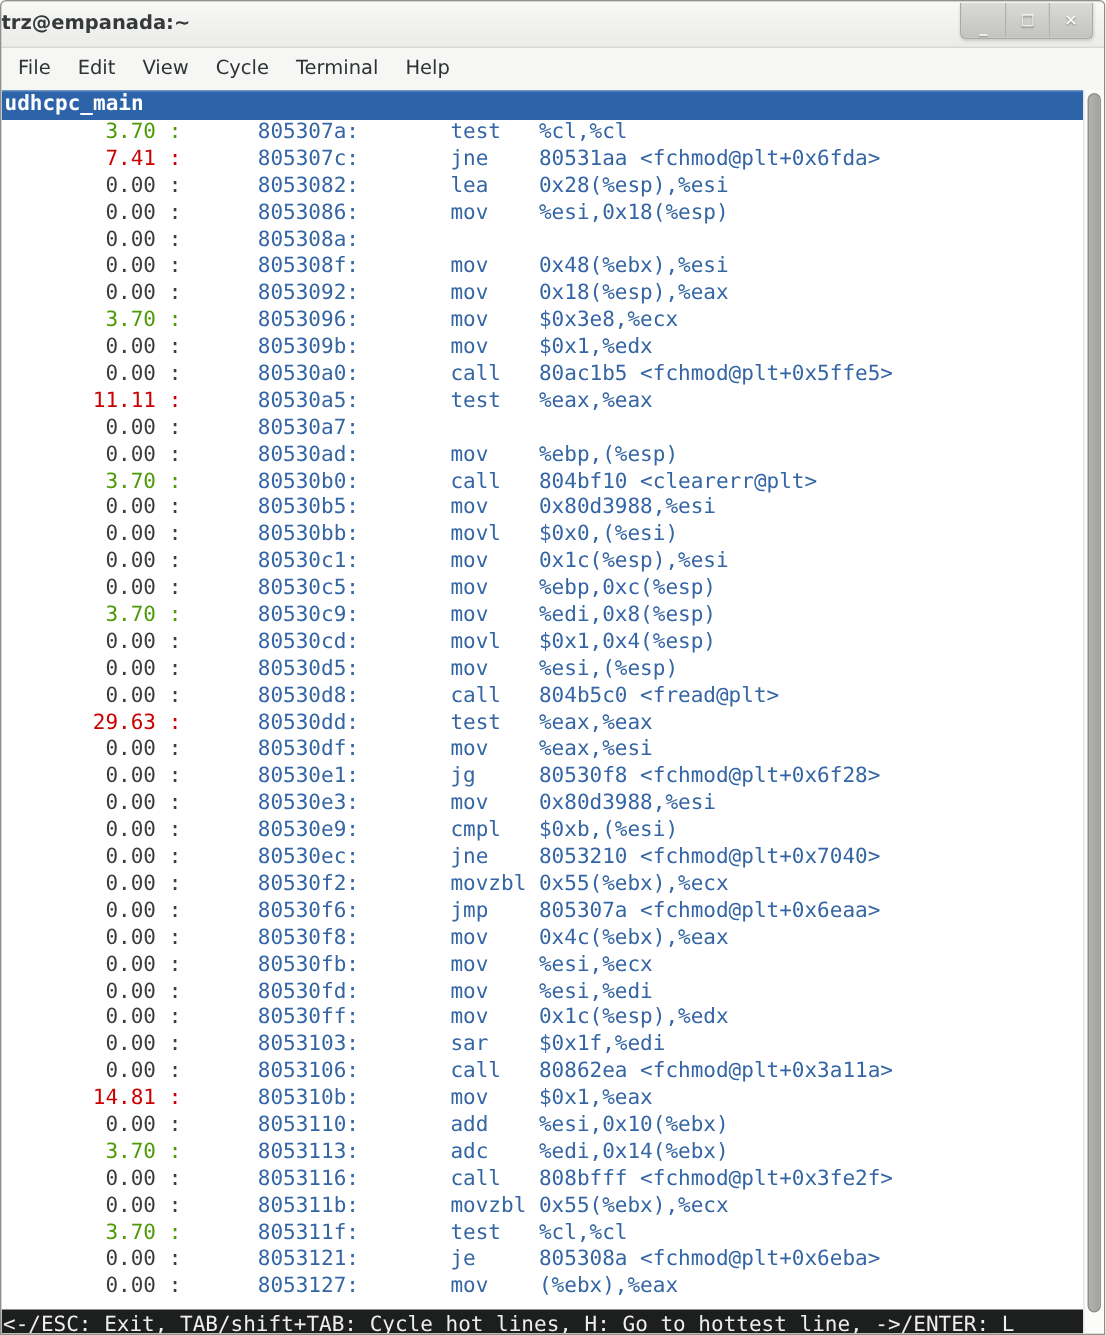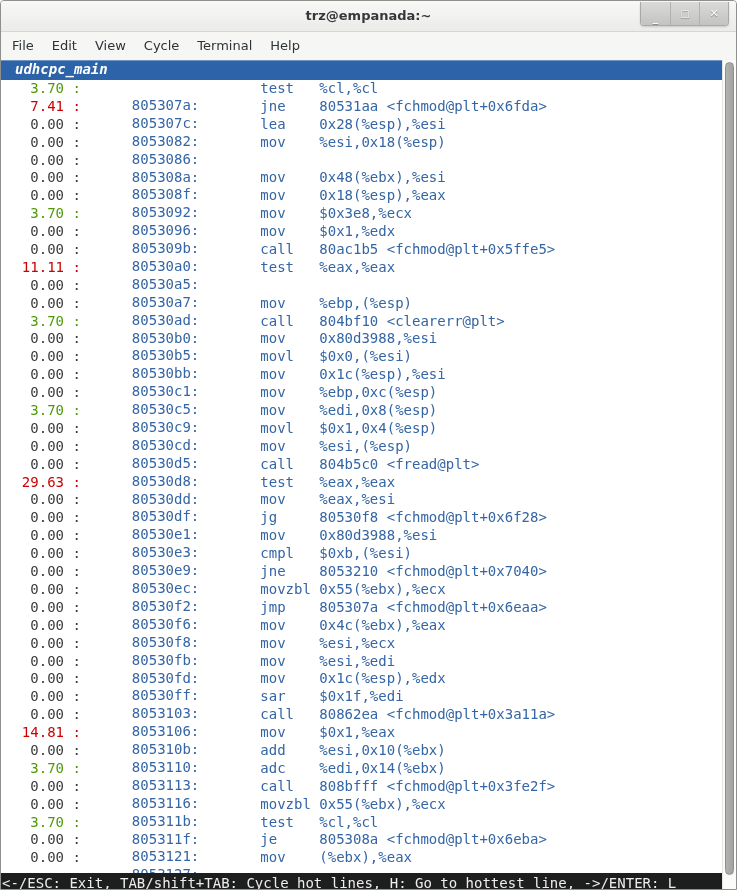--- a/index.html
+++ b/index.html
@@ -20,21 +20,21 @@
     overflow:hidden;
   }
 
   
   .titlebar {
     position:relative; height:31px; flex:none;
     background:linear-gradient(#f8f8f7, #ebebe9);
     border-bottom:1px solid #d6d6d3;
   }
   .titlebar .title {
-    text-align:center; line-height:30px;
+    text-align:left; line-height:30px;
     font-size:13px; font-weight:bold; color:#36393b;
   }
   .winbtns {
     position:absolute; top:1px; right:7px;
     display:flex; border:1px solid #a9a9a6;
     border-top:none; border-radius:0 0 4px 4px; overflow:hidden;
     box-shadow:0 1px 2px rgba(0,0,0,.15);
   }
   .wbtn {
     width:29px; height:23px;
@@ -62,30 +62,29 @@
     flex:1; display:flex; background:#ffffff;
     font-family:"DejaVu Sans Mono", monospace;
     font-size:14px;
     min-height:0;
   }
   .term-main { flex:1; display:flex; flex-direction:column; min-width:0; overflow:hidden; }
 
   .fn-header {
     flex:none; height:20px; line-height:19px;
     background:var(--hdrbg); color:#ffffff; font-weight:bold;
-    padding-left:14px; white-space:pre;
+    padding-left:2px; white-space:pre;
     box-shadow:inset 0 1px 0 #6e95c4;
-    font-style:italic;
   }
 
   .rows { flex:1; overflow:hidden; }
-  .row { height:17.9px; line-height:17.9px; display:flex; white-space:pre; }
+  .row { height:17.9px; line-height:17.9px; display:flex; white-space:pre;padding-left:40px; }
   .pct  { flex:none; width:63px; text-align:right; }
   .sep  { flex:none; }
-  .addr { flex:none; width:110px; text-align:right; color:var(--code);margin-top:17px; }
+  .addr { flex:none; width:110px; text-align:right; color:var(--code); }
   .ins  { flex:none; margin-left:61px; color:var(--code); }
   .hot  { color:var(--hot); }
   .warm { color:var(--warm); }
   .zero { color:var(--zero); }
 
   .statusbar {
     flex:none; height:16px; line-height:20px;
     background:#1d1f1e; color:#eeeeec;
     white-space:pre; overflow:hidden; padding-left:1px;
     font-size:14px;

